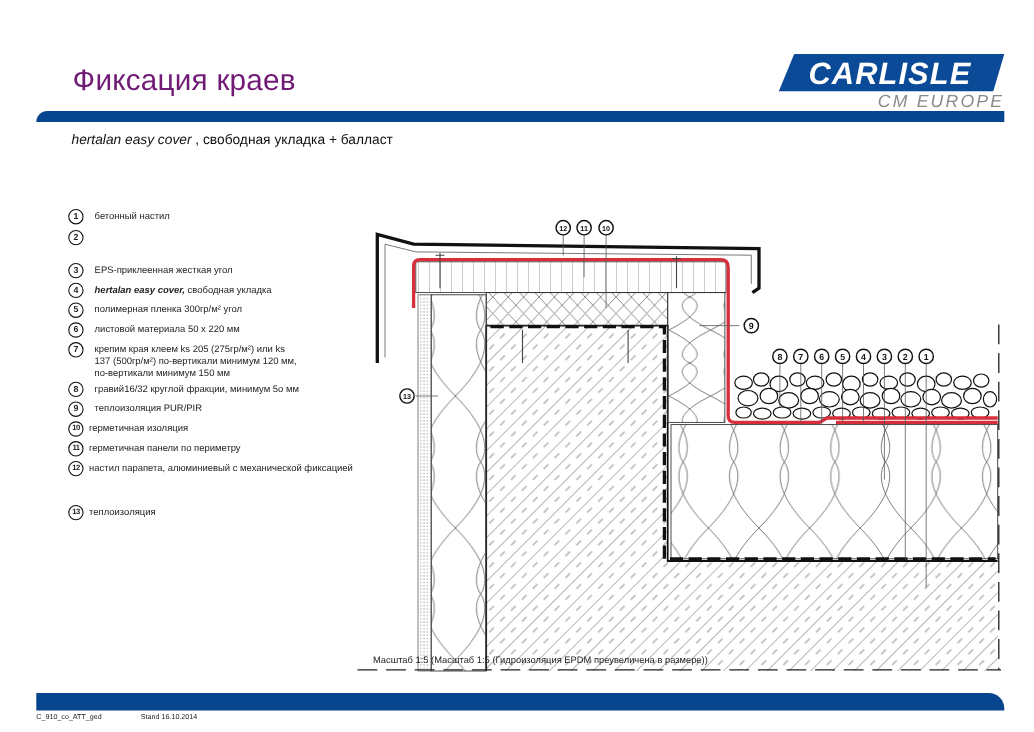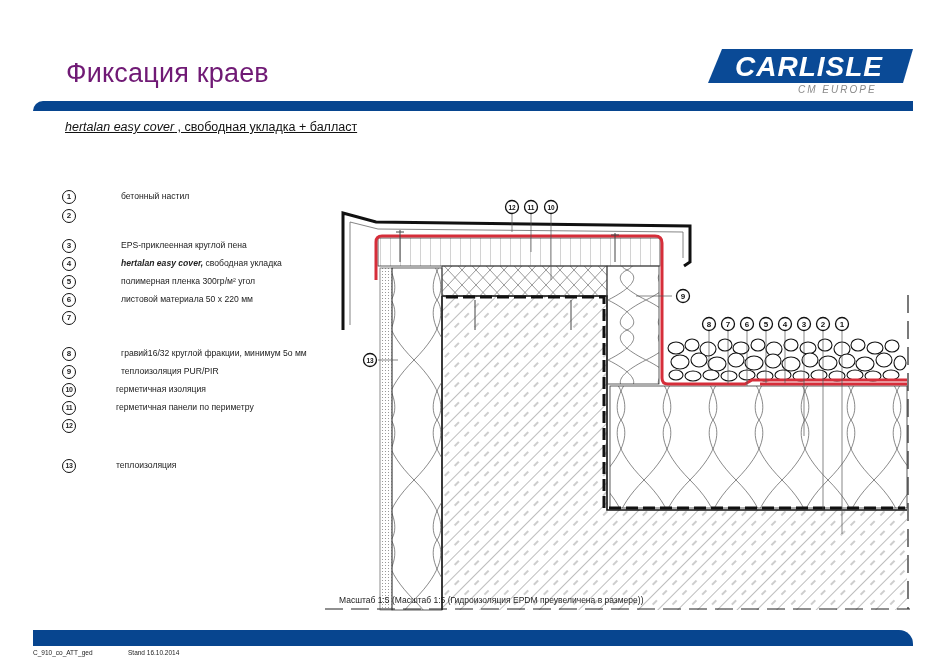--- a/index.html
+++ b/index.html
@@ -1,27 +1,27 @@
 <!DOCTYPE html>
 <html><head>
 <meta charset="utf-8">
 <style>
   html, body { margin:0; padding:0; background:#ffffff; }
   body { width:940px; height:665px; position:relative; overflow:hidden; font-family:"Liberation Sans", sans-serif; color:#111; }
   .title { position:absolute; left:66px; top:58px; font-size:27px; color:#701a75; letter-spacing:0.2px; }
   .logo { position:absolute; left:708px; top:47px; width:205px; height:50px; }
-  .logo-sub { position:absolute; left:798px; top:84px; font-size:10px; font-style:italic; color:#8a8a8a; letter-spacing:2px; }
+  .logo-sub { position:absolute; left:798px; top:84px; font-size:16px; font-style:italic; color:#8a8a8a; letter-spacing:2px; }
   .band-top { position:absolute; left:33px; top:101px; width:880px; height:10px; background:#07458f; border-top-left-radius:10px 10px; }
-  .subtitle { position:absolute; left:65px; top:120px; font-size:12.5px; color:#111;text-decoration:underline; }
+  .subtitle { position:absolute; left:65px; top:120px; font-size:12.5px; color:#111; }
   .subtitle i { font-style:italic; }
   .legend { position:absolute; left:62px; top:190px; width:290px; }
   .leg-item { position:absolute; left:0; display:flex; align-items:flex-start; font-size:8.6px; line-height:11px; color:#222; }
   .leg-num { width:12px; height:12px; border:1.3px solid #111; border-radius:50%; font-size:8px; line-height:12px; text-align:center; margin-right:10px; flex:none; font-weight:bold; box-sizing:content-box; }
   .leg-num.small { font-size:7px; letter-spacing:-0.5px; margin-right:5px; }
-  .leg-text { white-space:pre-line; padding-top:1px;margin-left:35px; }
+  .leg-text { white-space:pre-line; padding-top:1px; }
   .leg-text i { font-style:italic;font-weight:bold; }
   .drawing { position:absolute; left:320px; top:190px; width:600px; height:425px; }
   .scale-note { position:absolute; left:339px; top:595px; font-size:8.5px; color:#222; }
   .band-bottom { position:absolute; left:33px; top:630px; width:880px; height:16px; background:#07458f; border-top-right-radius:14px 14px; }
   .footer-code { position:absolute; left:33px; top:649px; font-size:6.5px; color:#222; }
   .footer-date { position:absolute; left:128px; top:649px; font-size:6.5px; color:#222; }
 </style>
 </head>
 <body>
 
@@ -44,55 +44,59 @@
 <div class="legend">
   <div class="leg-item" style="top:0px">
       <span class="leg-num">1</span>
       <span class="leg-text">бетонный настил</span>
     </div>
   <div class="leg-item" style="top:19px">
       <span class="leg-num">2</span>
     </div>
   <div class="leg-item" style="top:49px">
       <span class="leg-num">3</span>
-      <span class="leg-text">EPS-приклеенная круглой пена</span>
+      <span class="leg-text">EPS-приклеенная жесткая угол</span>
     </div>
   <div class="leg-item" style="top:67px">
       <span class="leg-num">4</span>
       <span class="leg-text"><i>hertalan easy cover,</i><span> свободная укладка</span></span>
     </div>
   <div class="leg-item" style="top:85px">
       <span class="leg-num">5</span>
       <span class="leg-text">полимерная пленка 300гр/м² угол</span>
     </div>
   <div class="leg-item" style="top:103px">
       <span class="leg-num">6</span>
       <span class="leg-text">листовой материала 50 x 220 мм</span>
     </div>
   <div class="leg-item" style="top:121px">
       <span class="leg-num">7</span>
+      <span class="leg-text">крепим края клеем ks 205 (275гр/м²) или ks
+137 (500гр/м²) по-вертикали минимум 120 мм,
+по-вертикали минимум 150 мм</span>
     </div>
   <div class="leg-item" style="top:157px">
       <span class="leg-num">8</span>
       <span class="leg-text">гравий16/32 круглой фракции, минимум 5о мм</span>
     </div>
   <div class="leg-item" style="top:175px">
       <span class="leg-num">9</span>
       <span class="leg-text">теплоизоляция PUR/PIR</span>
     </div>
   <div class="leg-item" style="top:193px">
       <span class="leg-num small">10</span>
       <span class="leg-text">герметичная изоляция</span>
     </div>
   <div class="leg-item" style="top:211px">
       <span class="leg-num small">11</span>
       <span class="leg-text">герметичная панели по периметру</span>
     </div>
   <div class="leg-item" style="top:229px">
       <span class="leg-num small">12</span>
+      <span class="leg-text">настил парапета, алюминиевый с механической фиксацией</span>
     </div>
   <div class="leg-item" style="top:269px">
       <span class="leg-num small">13</span>
       <span class="leg-text">теплоизоляция</span>
     </div>
 </div>
 
 <svg class="drawing" viewBox="320 190 600 425">
   <defs>
     <pattern id="hatch" patternUnits="userSpaceOnUse" width="14" height="14" patternTransform="rotate(45)">

